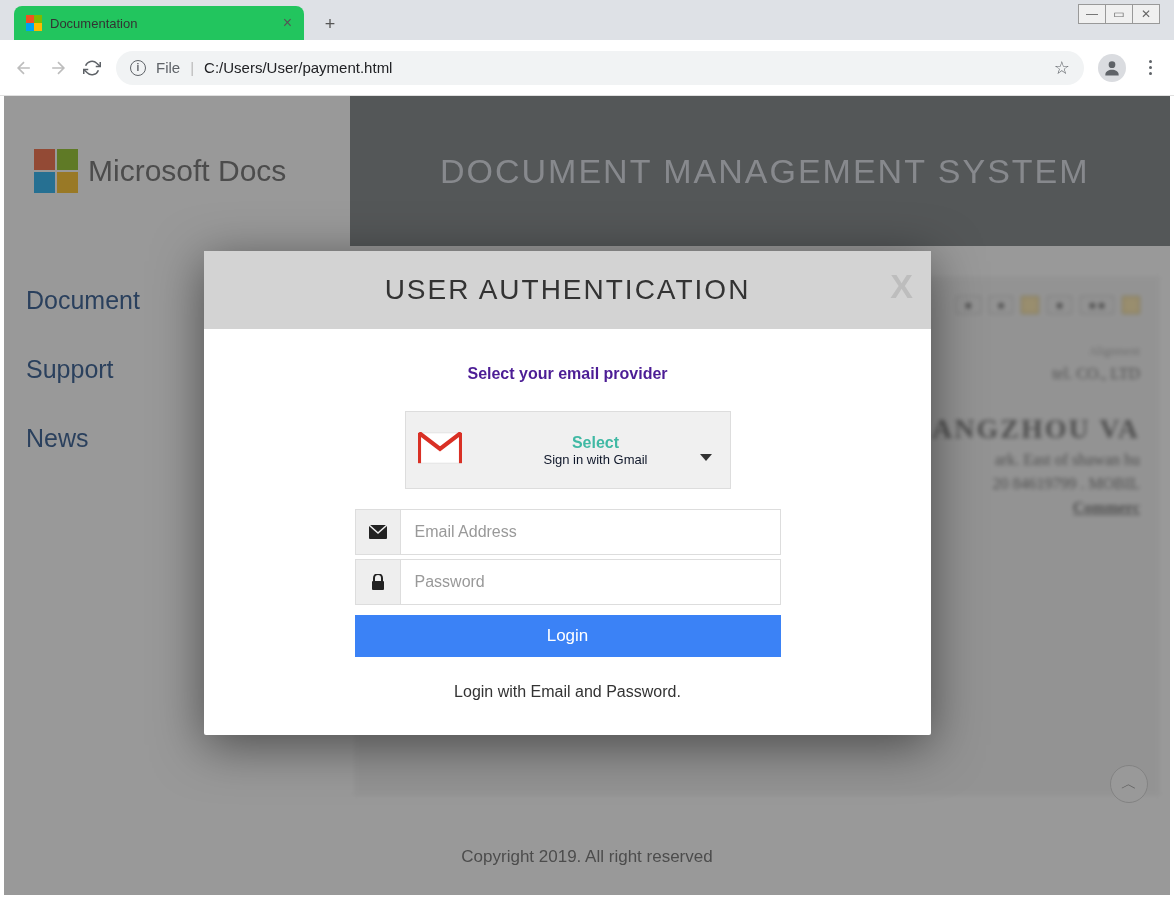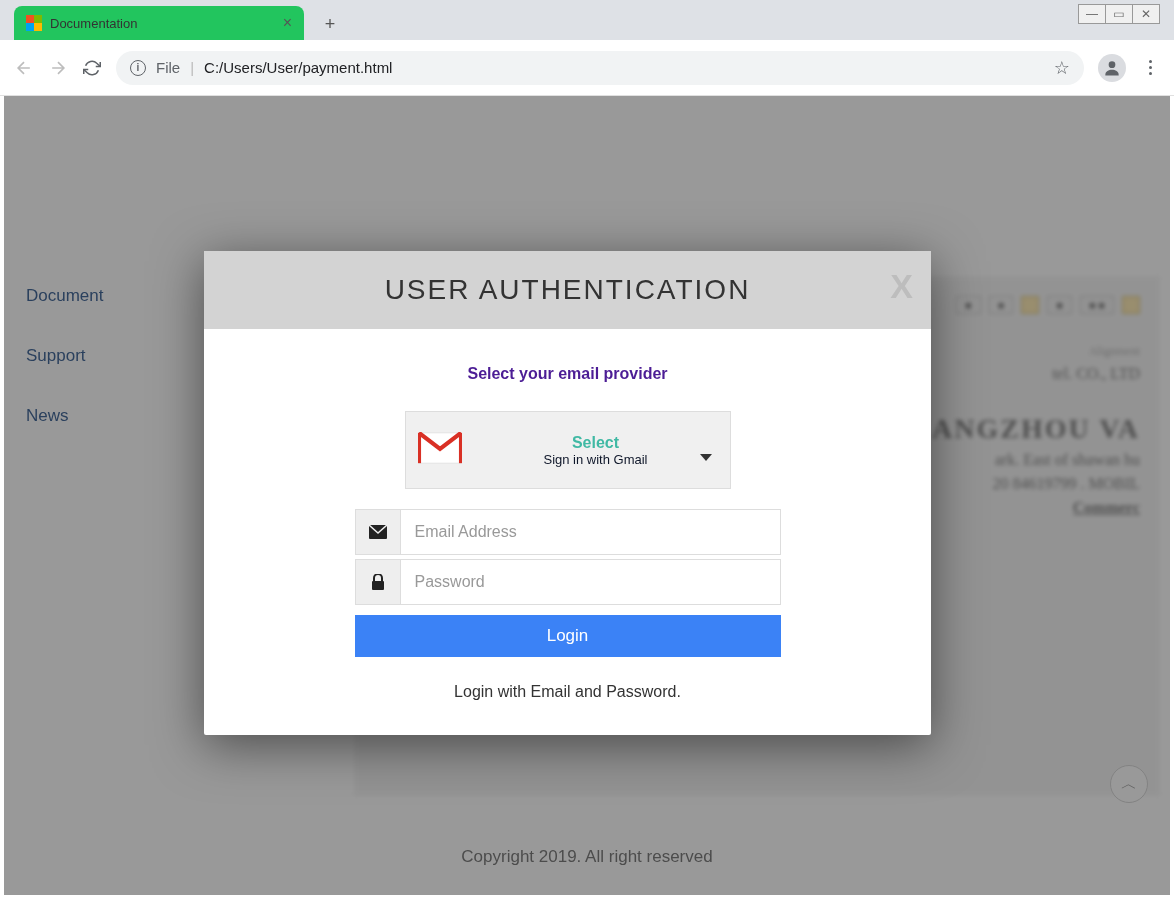--- a/index.html
+++ b/index.html
@@ -175,21 +175,21 @@
 .side-nav {
   position: absolute;
   top: 190px;
   left: 22px;
   display: flex;
   flex-direction: column;
   gap: 40px;
 }
 .side-nav a {
   color: #0a3a7a;
-  font-size: 17px;
+  font-size: 25px;
   text-decoration: none;
 }
 .doc-preview {
   position: absolute;
   top: 180px;
   left: 350px;
   right: 10px;
   height: 520px;
   background: #f0f0f0;
   filter: blur(2px);
@@ -402,20 +402,34 @@
   </div>
   <div class="menu-dots">
     <span></span>
       <span></span>
       <span></span>
   </div>
 </div>
 
 <div class="page-wrap">
   <div class="page">
+    <div class="page-header">
+      <div class="logo-area">
+        <div class="ms-tiles">
+          <span></span>
+            <span></span>
+            <span></span>
+            <span></span>
+        </div>
+        <div class="logo-text">Microsoft Docs</div>
+      </div>
+      <div class="banner">
+        <div class="banner-title">DOCUMENT MANAGEMENT SYSTEM</div>
+      </div>
+    </div>
     <div class="side-nav">
       <a href="#">Document</a>
       <a href="#">Support</a>
       <a href="#">News</a>
     </div>
     <div class="doc-preview">
       <div class="toolbar">
         <span class="grey">■</span>
           <span class="grey">■</span>
           <span></span>

